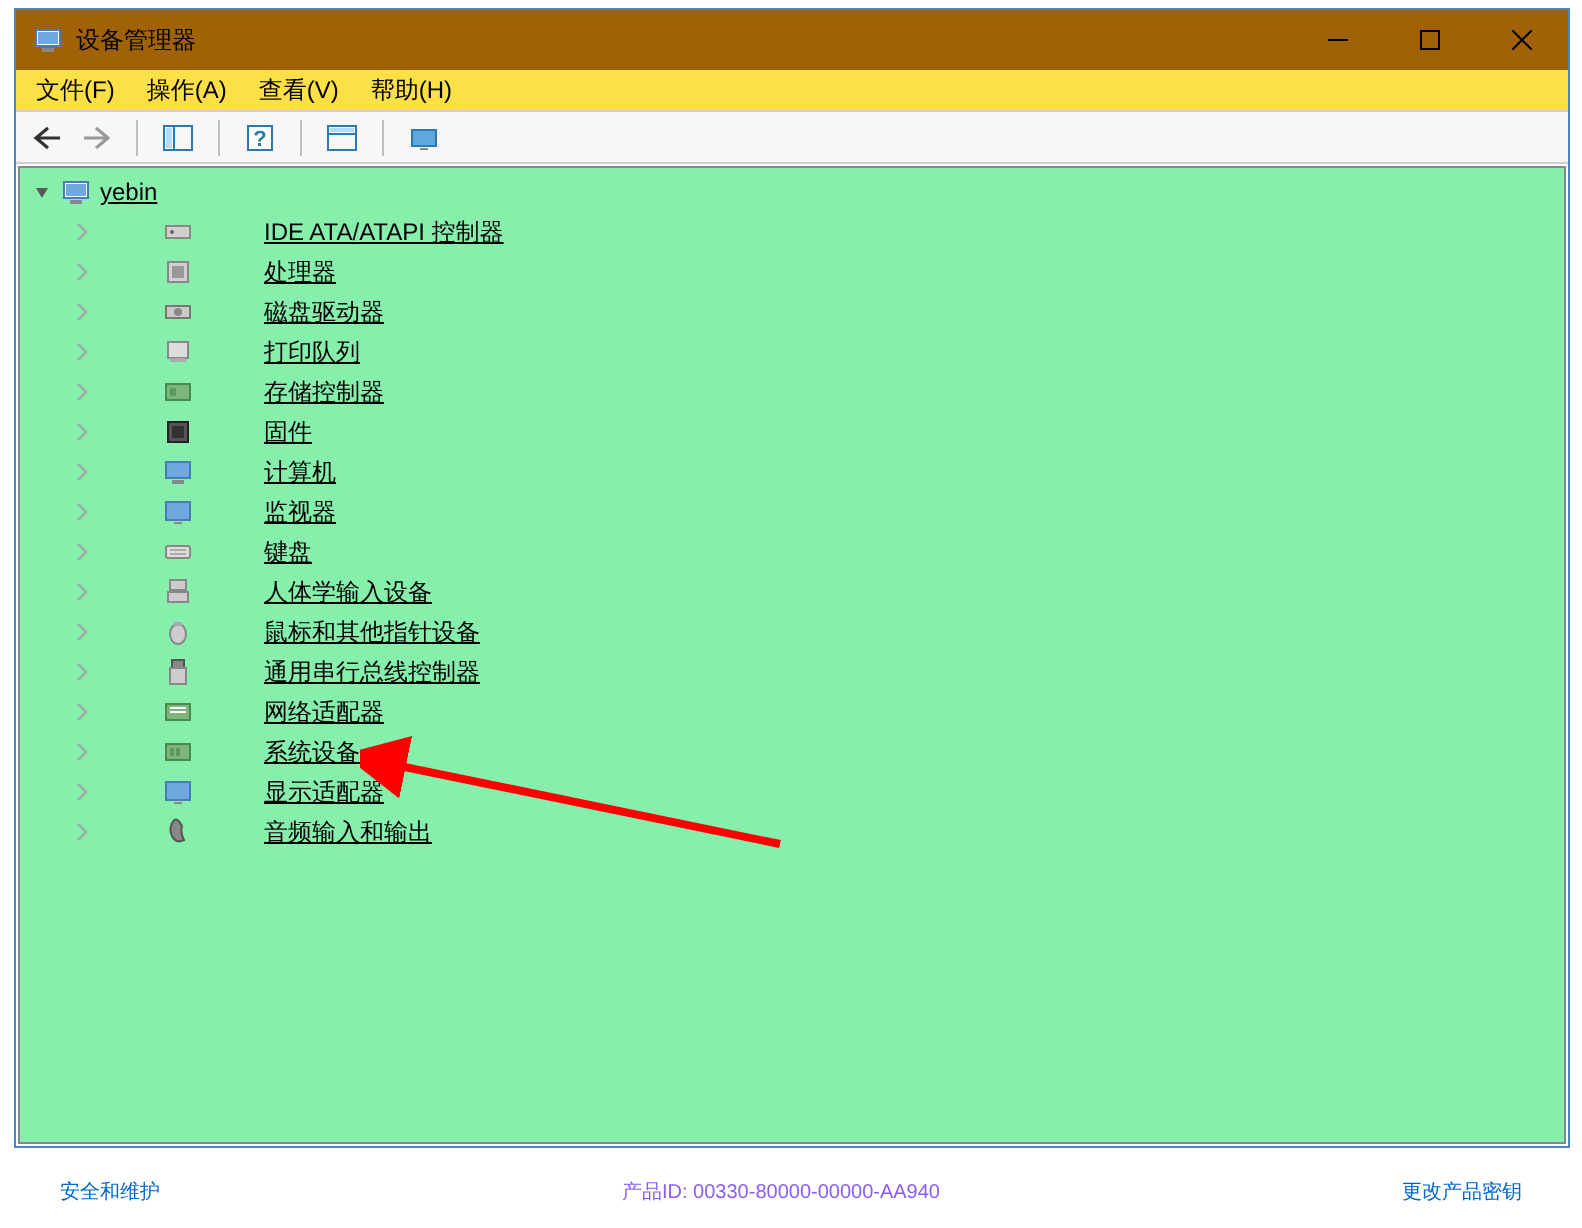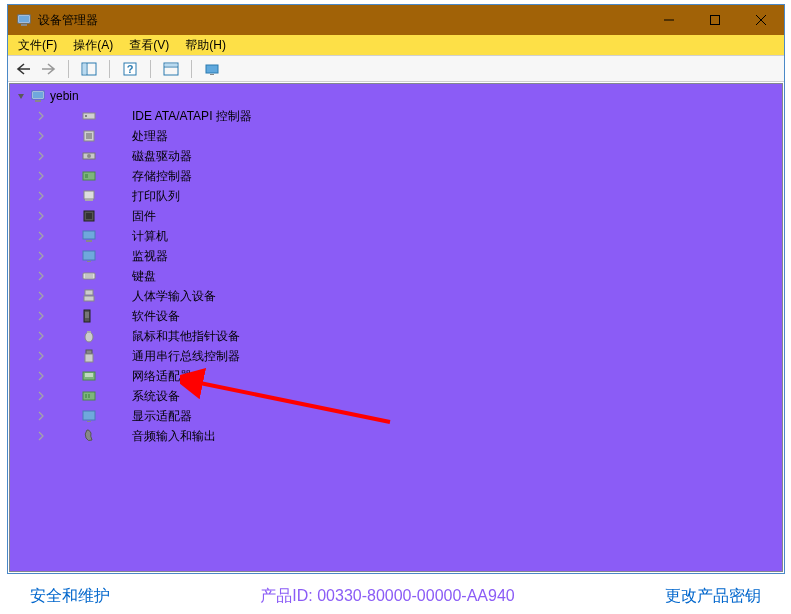--- a/index.html
+++ b/index.html
@@ -9,28 +9,28 @@
     .title-icon { width: 16px; height: 16px; margin-right: 6px; }
     .title-text { flex: 1; font-size: 12px; color: #000; }
     .win-controls { display: flex; height: 100%; }
     .win-btn { width: 46px; height: 30px; display: flex; align-items: center; justify-content: center; color: #000; }
     .menubar { height: 21px; display: flex; align-items: stretch; background: #fde047; padding-left: 2px; border-bottom: 1px solid #d0d0d0; }
     .menu-item { padding: 0 8px; display: flex; align-items: center; font-size: 12px; color: #000; }
     .toolbar { height: 26px; display: flex; align-items: center; padding: 0 4px; gap: 4px; border-bottom: 1px solid #d0d0d0; background: #f7f7f7; }
     .tool-group { display: flex; align-items: center; }
     .tool-divider { width: 1px; height: 18px; background: #c0c0c0; margin: 0 4px; }
     .tool-btn { width: 24px; height: 22px; display: flex; align-items: center; justify-content: center; border: 1px solid transparent; }
-    .tree { flex: 1; overflow: auto; padding: 2px 0; border: 1px solid #828790; margin: 1px; background: #8b5cf6; }
+    .tree { flex: 1; overflow: auto; padding: 2px 0; border: 1px solid #828790; margin: 1px; background: #86efac; text-decoration: underline; }
     .tree-row { display: flex; align-items: center; height: 20px; white-space: nowrap; }
     .tree-expand { width: 14px; height: 14px; display: flex; align-items: center; justify-content: center; color: #6d6d6d; font-size: 10px; flex-shrink: 0; }
     .tree-icon { width: 16px; height: 16px; margin: 0 4px 0 2px; flex-shrink: 0; }
     .tree-label { font-size: 12px; color: #000; }
     .indent-0 { padding-left: 4px; }
     .indent-1 { padding-left: 24px; gap: 31px; }
-    .bg-strip { position: absolute; left: 0; right: 0; bottom: 0; height: 36px; background: #fff; display: flex; align-items: center; padding: 0 30px; color: #0066cc; font-size: 16px; justify-content: space-between; }
+    .bg-strip { position: absolute; left: 0; right: 0; bottom: 0; height: 36px; background: #fff; display: flex; align-items: center; padding: 0 30px; color: #0066cc; font-size: 10px; justify-content: space-between; }
     .bg-strip .mid { color: #8b5cf6; }
     .arrow-annotation { position: absolute; pointer-events: none; }
   </style>
 </head>
 <body>
 
 <div class="bg-strip">
   <span>安全和维护</span>
   <span class="mid">产品ID: 00330-80000-00000-AA940</span>
   <span>更改产品密钥</span>
@@ -172,36 +172,36 @@
             </svg></span>
           <span class="tree-label">磁盘驱动器</span>
         </div>
         <div class="tree-row indent-1">
           <span class="tree-expand">
             <svg width="10" height="10" viewBox="0 0 10 10">
               <path d="M3 1 L7 5 L3 9" fill="none" stroke="#a6a6a6" stroke-width="1.2"></path>
             </svg>
           </span>
           <span class="tree-icon"><svg viewBox="0 0 16 16">
+              <rect x="3" y="3" width="10" height="8" fill="#ddd" stroke="#888"></rect>
+              <rect x="4" y="11" width="8" height="2" fill="#aaa"></rect>
+            </svg></span>
+          <span class="tree-label">打印队列</span>
+        </div>
+        <div class="tree-row indent-1">
+          <span class="tree-expand">
+            <svg width="10" height="10" viewBox="0 0 10 10">
+              <path d="M3 1 L7 5 L3 9" fill="none" stroke="#a6a6a6" stroke-width="1.2"></path>
+            </svg>
+          </span>
+          <span class="tree-icon"><svg viewBox="0 0 16 16">
               <rect x="2" y="4" width="12" height="8" fill="#7eb57e" stroke="#4a8a4a"></rect>
               <rect x="4" y="6" width="3" height="4" fill="#5a9a5a"></rect>
             </svg></span>
           <span class="tree-label">存储控制器</span>
-        </div>
-        <div class="tree-row indent-1">
-          <span class="tree-expand">
-            <svg width="10" height="10" viewBox="0 0 10 10">
-              <path d="M3 1 L7 5 L3 9" fill="none" stroke="#a6a6a6" stroke-width="1.2"></path>
-            </svg>
-          </span>
-          <span class="tree-icon"><svg viewBox="0 0 16 16">
-              <rect x="3" y="3" width="10" height="8" fill="#ddd" stroke="#888"></rect>
-              <rect x="4" y="11" width="8" height="2" fill="#aaa"></rect>
-            </svg></span>
-          <span class="tree-label">打印队列</span>
         </div>
         <div class="tree-row indent-1">
           <span class="tree-expand">
             <svg width="10" height="10" viewBox="0 0 10 10">
               <path d="M3 1 L7 5 L3 9" fill="none" stroke="#a6a6a6" stroke-width="1.2"></path>
             </svg>
           </span>
           <span class="tree-icon"><svg viewBox="0 0 16 16">
               <rect x="3" y="3" width="10" height="10" fill="#555" stroke="#222"></rect>
               <rect x="5" y="5" width="6" height="6" fill="#333"></rect>
@@ -249,32 +249,20 @@
           <span class="tree-expand">
             <svg width="10" height="10" viewBox="0 0 10 10">
               <path d="M3 1 L7 5 L3 9" fill="none" stroke="#a6a6a6" stroke-width="1.2"></path>
             </svg>
           </span>
           <span class="tree-icon"><svg viewBox="0 0 16 16">
               <rect x="4" y="2" width="8" height="5" fill="#ccc" stroke="#888"></rect>
               <rect x="3" y="8" width="10" height="5" fill="#ccc" stroke="#888"></rect>
             </svg></span>
           <span class="tree-label">人体学输入设备</span>
-        </div>
-        <div class="tree-row indent-1">
-          <span class="tree-expand">
-            <svg width="10" height="10" viewBox="0 0 10 10">
-              <path d="M3 1 L7 5 L3 9" fill="none" stroke="#a6a6a6" stroke-width="1.2"></path>
-            </svg>
-          </span>
-          <span class="tree-icon"><svg viewBox="0 0 16 16">
-              <rect x="3" y="2" width="6" height="12" fill="#555" stroke="#222"></rect>
-              <rect x="4" y="4" width="4" height="6" fill="#777"></rect>
-            </svg></span>
-          <span class="tree-label">软件设备</span>
         </div>
         <div class="tree-row indent-1">
           <span class="tree-expand">
             <svg width="10" height="10" viewBox="0 0 10 10">
               <path d="M3 1 L7 5 L3 9" fill="none" stroke="#a6a6a6" stroke-width="1.2"></path>
             </svg>
           </span>
           <span class="tree-icon"><svg viewBox="0 0 16 16">
               <ellipse cx="8" cy="9" rx="4" ry="5" fill="#ccc" stroke="#888"></ellipse>
               <rect x="6" y="3" width="4" height="2" fill="#aaa"></rect>

